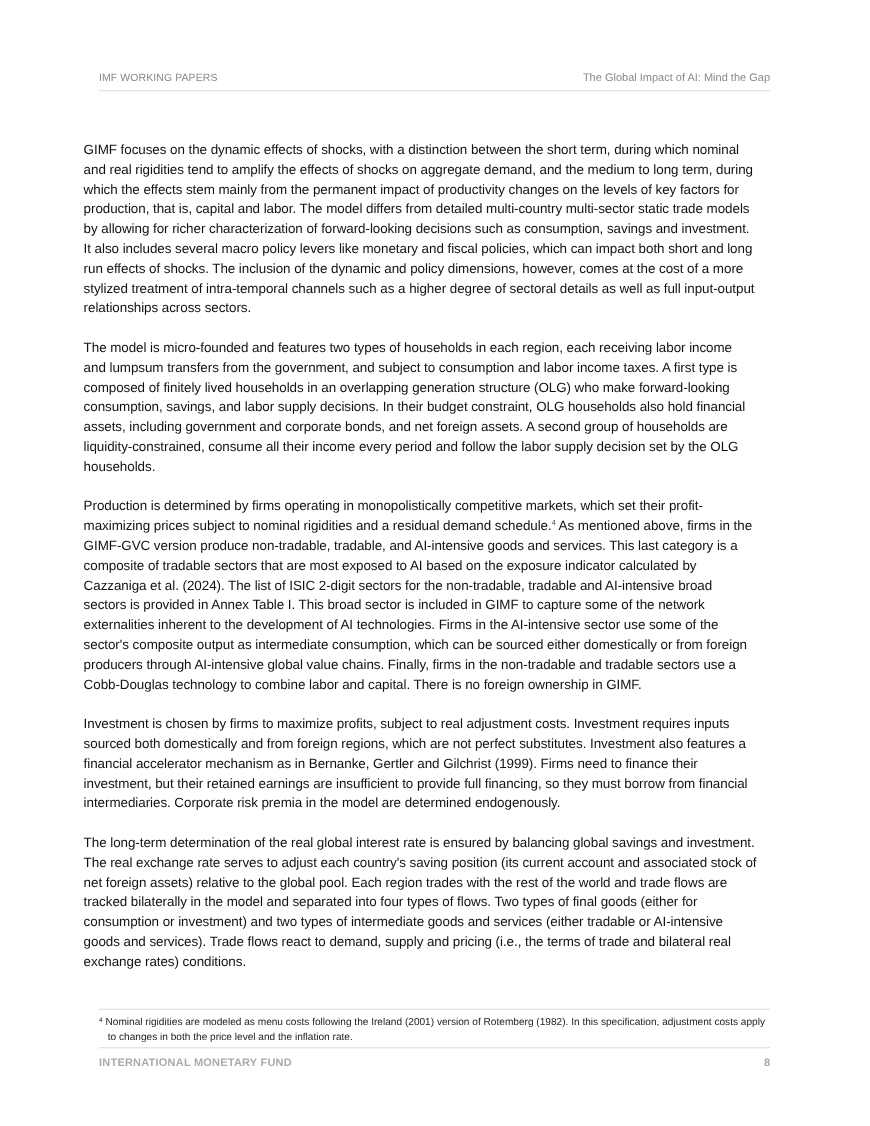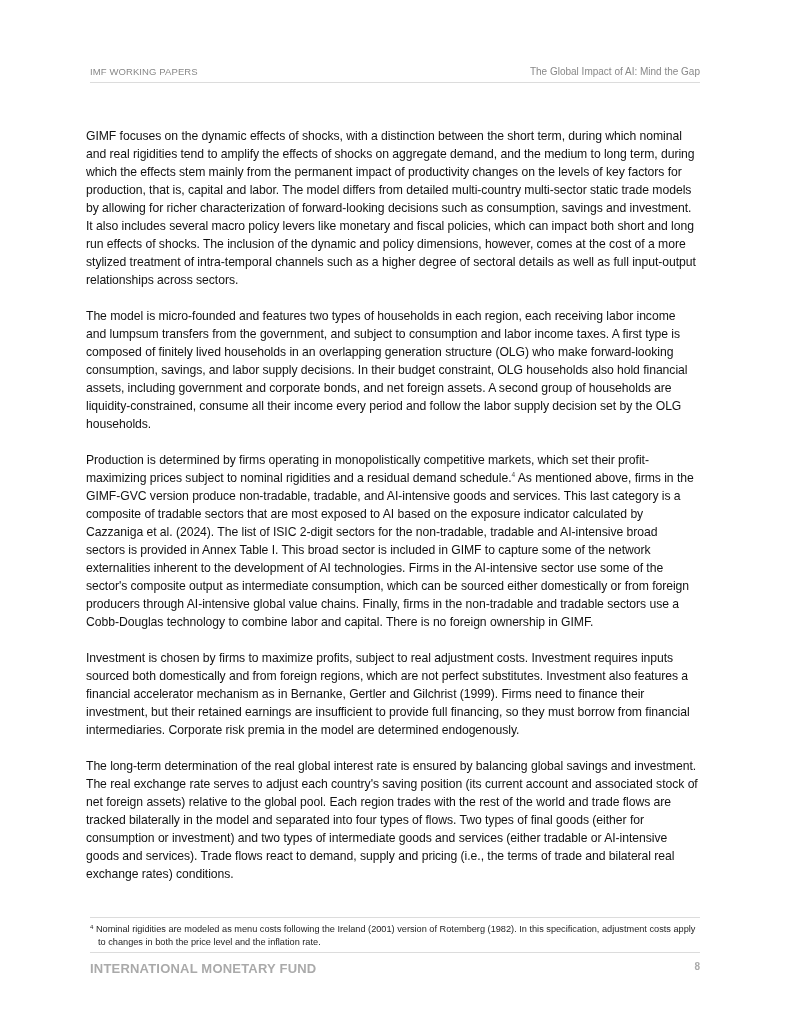--- a/index.html
+++ b/index.html
@@ -34,21 +34,21 @@
     }
     .header-right {
       position: absolute;
       right: 0;
       top: 2px;
       font-size: 10px;
       color: #888888;
     }
     .body-text {
       position: absolute;
-      left: 86px;
+      left: 76px;
       top: 127px;
       width: 612px;
       font-size: 12.2px;
       line-height: 18px;
       letter-spacing: -0.05px;
     }
     .body-text p {
       margin: 0 0 18px 0;
     }
     sup.fn {
@@ -82,21 +82,21 @@
       left: 90px;
       top: 952px;
       width: 610px;
       border-top: 1px solid #dcdcdc;
       height: 20px;
     }
     .footer-left {
       position: absolute;
       left: 0;
       top: 8px;
-      font-size: 13px;
+      font-size: 10px;
       font-weight: bold;
       color: #aaaaaa;
       letter-spacing: 0.2px;
     }
     .footer-right {
       position: absolute;
       right: 0;
       top: 8px;
       font-size: 10px;
       font-weight: bold;

